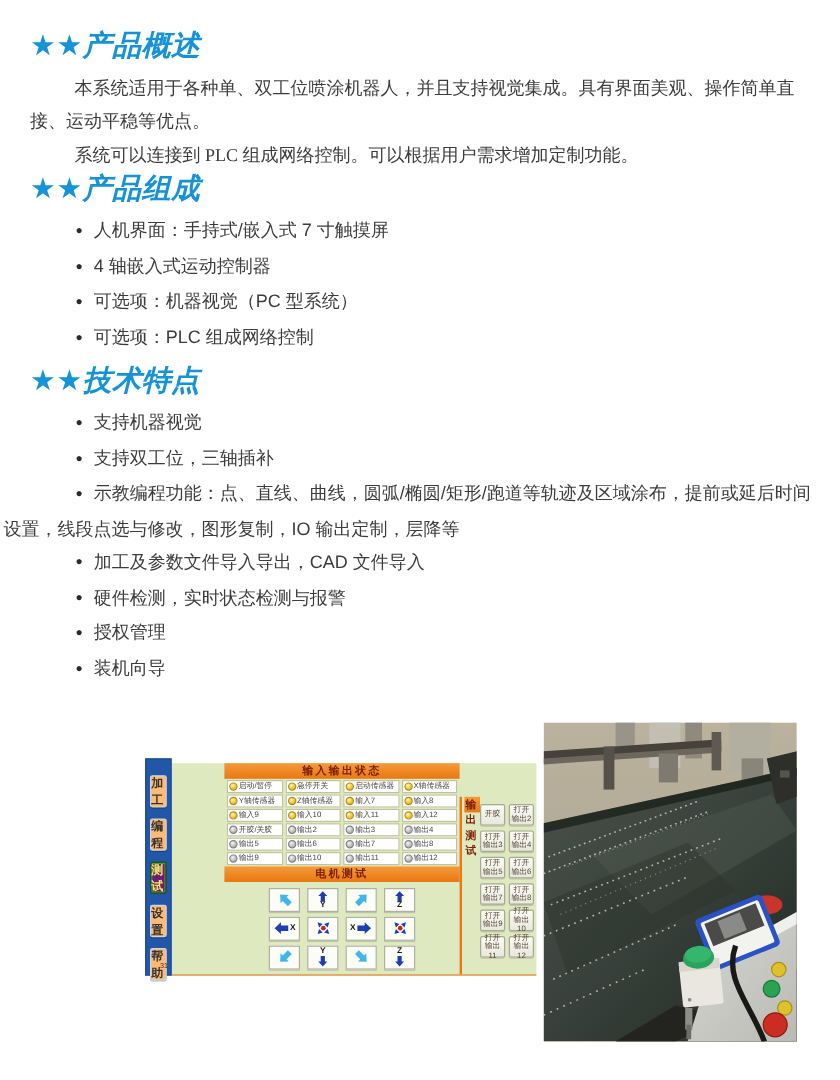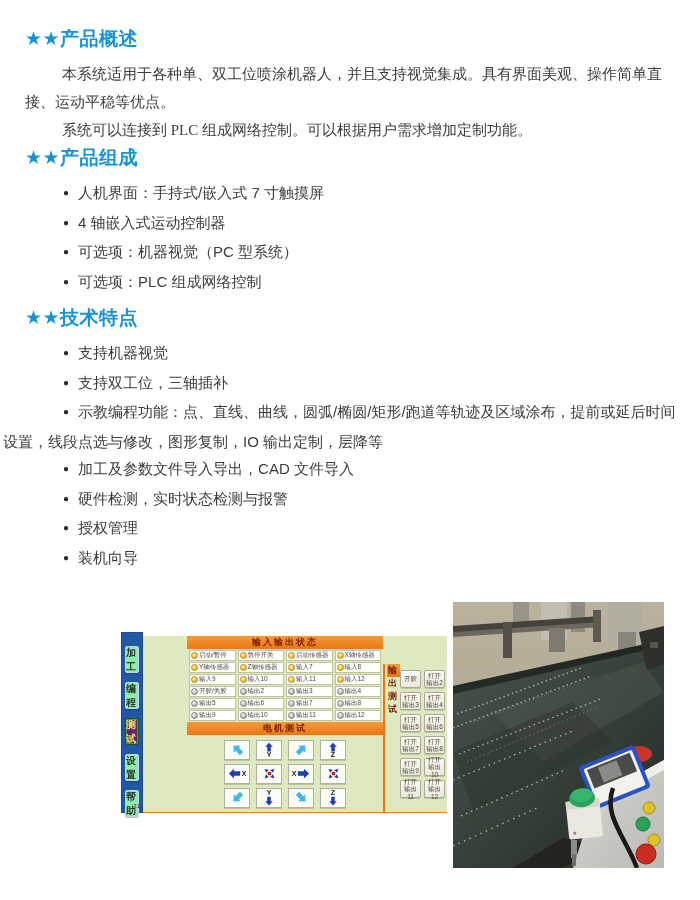--- a/index.html
+++ b/index.html
@@ -3,22 +3,22 @@
 <meta charset="utf-8">
 <style>
   html,body{margin:0;padding:0;}
   body{
     width:700px;height:900px;position:relative;background:#ffffff;
     font-family:"Liberation Sans","DejaVu Sans",sans-serif;
     color:#3c3c3c;overflow:hidden;
   }
   .content{padding:28px 22px 0 25px;}
   .sec-title{
-    font-size:19px;line-height:22px;font-weight:bold;color:#1593d6;
-    margin:0 0 10px 0;letter-spacing:0.5px;
+    font-size:24px;line-height:22px;font-weight:bold;color:#1593d6;
+    margin:0 0 10px 0;letter-spacing:0.5px;font-style:italic;
   }
   .sec-title.mid{margin-top:3px;}
   p.body-para{margin:0;font-size:15px;line-height:28px;text-indent:37px;font-family:Liberation Serif, serif;}
   ul.bullets{list-style:none;margin:0;padding:0;}
   ul.bullets li{
     font-size:15px;line-height:27.5px;margin-left:-22px;text-indent:60px;
   }
   ul.bullets li::before{
     content:"●";font-size:10px;margin-right:9px;position:relative;top:-2px;color:#2a2a2a;
   }
@@ -27,21 +27,21 @@
   
   .hmi{
     position:absolute;left:121px;top:632px;width:297px;height:181px;
     display:flex;background:#ffffff;
   }
   .hmi-side{
     width:37px;background:#2257a8;border:1px solid #1a4a90;box-sizing:border-box;
     padding:13px 3px 0 3px;display:flex;flex-direction:column;gap:9px;position:relative;
   }
   .nav-btn{
-    height:25px;background:#86efac;border:1px solid #c9d4e4;border-radius:2px;
+    height:25px;background:#fdba74;border:1px solid #c9d4e4;border-radius:2px;
     font-size:10px;font-weight:bold;color:#333;display:flex;align-items:center;
     justify-content:center;letter-spacing:2px;cursor:pointer;box-shadow:0 1px 0 rgba(0,0,0,.25);
   }
   .nav-btn.active{
     background:#701a75;border:1px solid #145c12;color:#e8f060;
     box-shadow:inset 0 0 0 1px #4e9e3a;
   }
   .corner-mark{
     position:absolute;right:2px;bottom:3px;font-size:6px;color:#5a2a1a;line-height:6px;
   }

